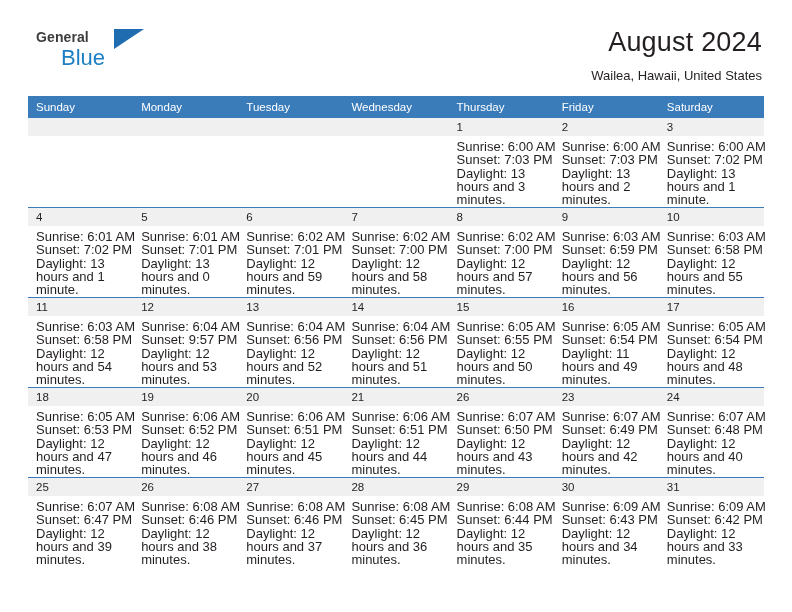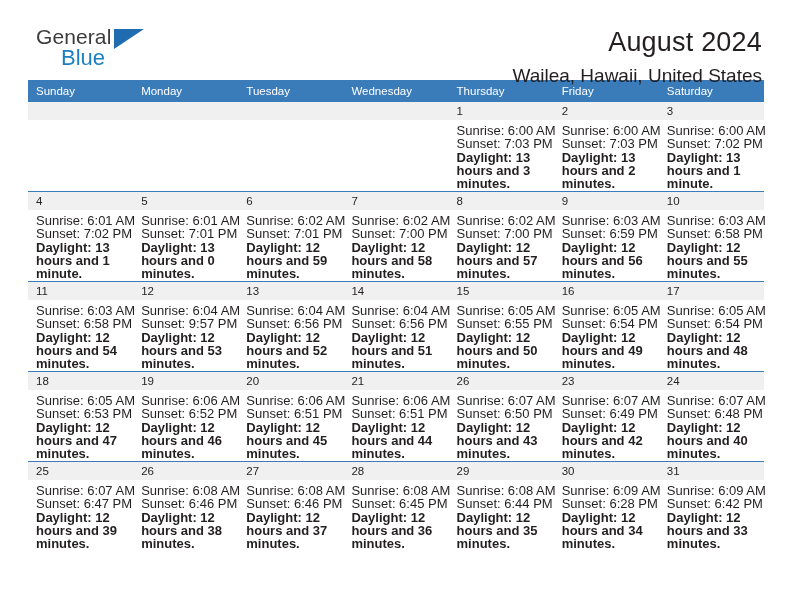--- a/index.html
+++ b/index.html
@@ -32,25 +32,26 @@
     box-sizing: border-box;
   }
   .logo {
     position: relative;
     width: 130px;
     height: 48px;
     padding-left: 8px;
     box-sizing: border-box;
   }
   .logo-general {
-    font-size: 21px;
+    font-size: 14px;
     letter-spacing: 0.1px;
     color: #3c3c3c;
     line-height: 22px;
     display: block;
+    font-weight: bold;
   }
   .logo-blue {
     font-size: 22px;
     color: #1d7fc3;
     line-height: 20px;
     display: block;
     padding-left: 25px;
   }
   .logo-flag {
     position: absolute;
@@ -68,32 +69,32 @@
   }
   .month-title {
     font-size: 27px;
     font-weight: normal;
     color: #231f20;
     line-height: 32px;
     letter-spacing: 0.2px;
     text-align: right;
   }
   .location {
-    font-size: 19px;
+    font-size: 13px;
     color: #231f20;
     line-height: 18px;
     margin-top: 9px;
   }
 
   
   .calendar {
     width: 736px;
     border-collapse: collapse;
     table-layout: fixed;
-    margin-top: 6px;
+    margin-top: 22px;
   }
   .calendar th {
     background: #3a7cba;
     color: #ffffff;
     font-size: 11.5px;
     font-weight: normal;
     text-align: left;
     padding: 5px 0 5px 8px;
     height: 20px;
     box-sizing: border-box;
@@ -133,21 +134,20 @@
     padding: 4px 6px 0 8px;
     font-size: 13px;
     line-height: 13.3px;
     color: #231f20;
   }
   .details div {
     white-space: nowrap;
   }
   .details .daylight {
     white-space: normal;
-    font-weight: bold;
   }
 </style>
 </head>
 <body>
 
 <div class="page">
 
   <div class="topbar">
 
     <div class="logo">
@@ -350,21 +350,21 @@
                 <div class="daylight">Daylight: 12 hours and 50 minutes.</div>
               </div>
             </div>
           </td>
           <td>
             <div class="cell">
               <div class="daynum">16</div>
               <div class="details">
                 <div>Sunrise: 6:05 AM</div>
                 <div>Sunset: 6:54 PM</div>
-                <div class="daylight">Daylight: 12 hours and 49 minutes.</div>
+                <div class="daylight">Daylight: 11 hours and 49 minutes.</div>
               </div>
             </div>
           </td>
           <td>
             <div class="cell">
               <div class="daynum">17</div>
               <div class="details">
                 <div>Sunrise: 6:05 AM</div>
                 <div>Sunset: 6:54 PM</div>
                 <div class="daylight">Daylight: 12 hours and 48 minutes.</div>
@@ -493,21 +493,21 @@
                 <div>Sunset: 6:44 PM</div>
                 <div class="daylight">Daylight: 12 hours and 35 minutes.</div>
               </div>
             </div>
           </td>
           <td>
             <div class="cell">
               <div class="daynum">30</div>
               <div class="details">
                 <div>Sunrise: 6:09 AM</div>
-                <div>Sunset: 6:28 PM</div>
+                <div>Sunset: 6:43 PM</div>
                 <div class="daylight">Daylight: 12 hours and 34 minutes.</div>
               </div>
             </div>
           </td>
           <td>
             <div class="cell">
               <div class="daynum">31</div>
               <div class="details">
                 <div>Sunrise: 6:09 AM</div>
                 <div>Sunset: 6:42 PM</div>

